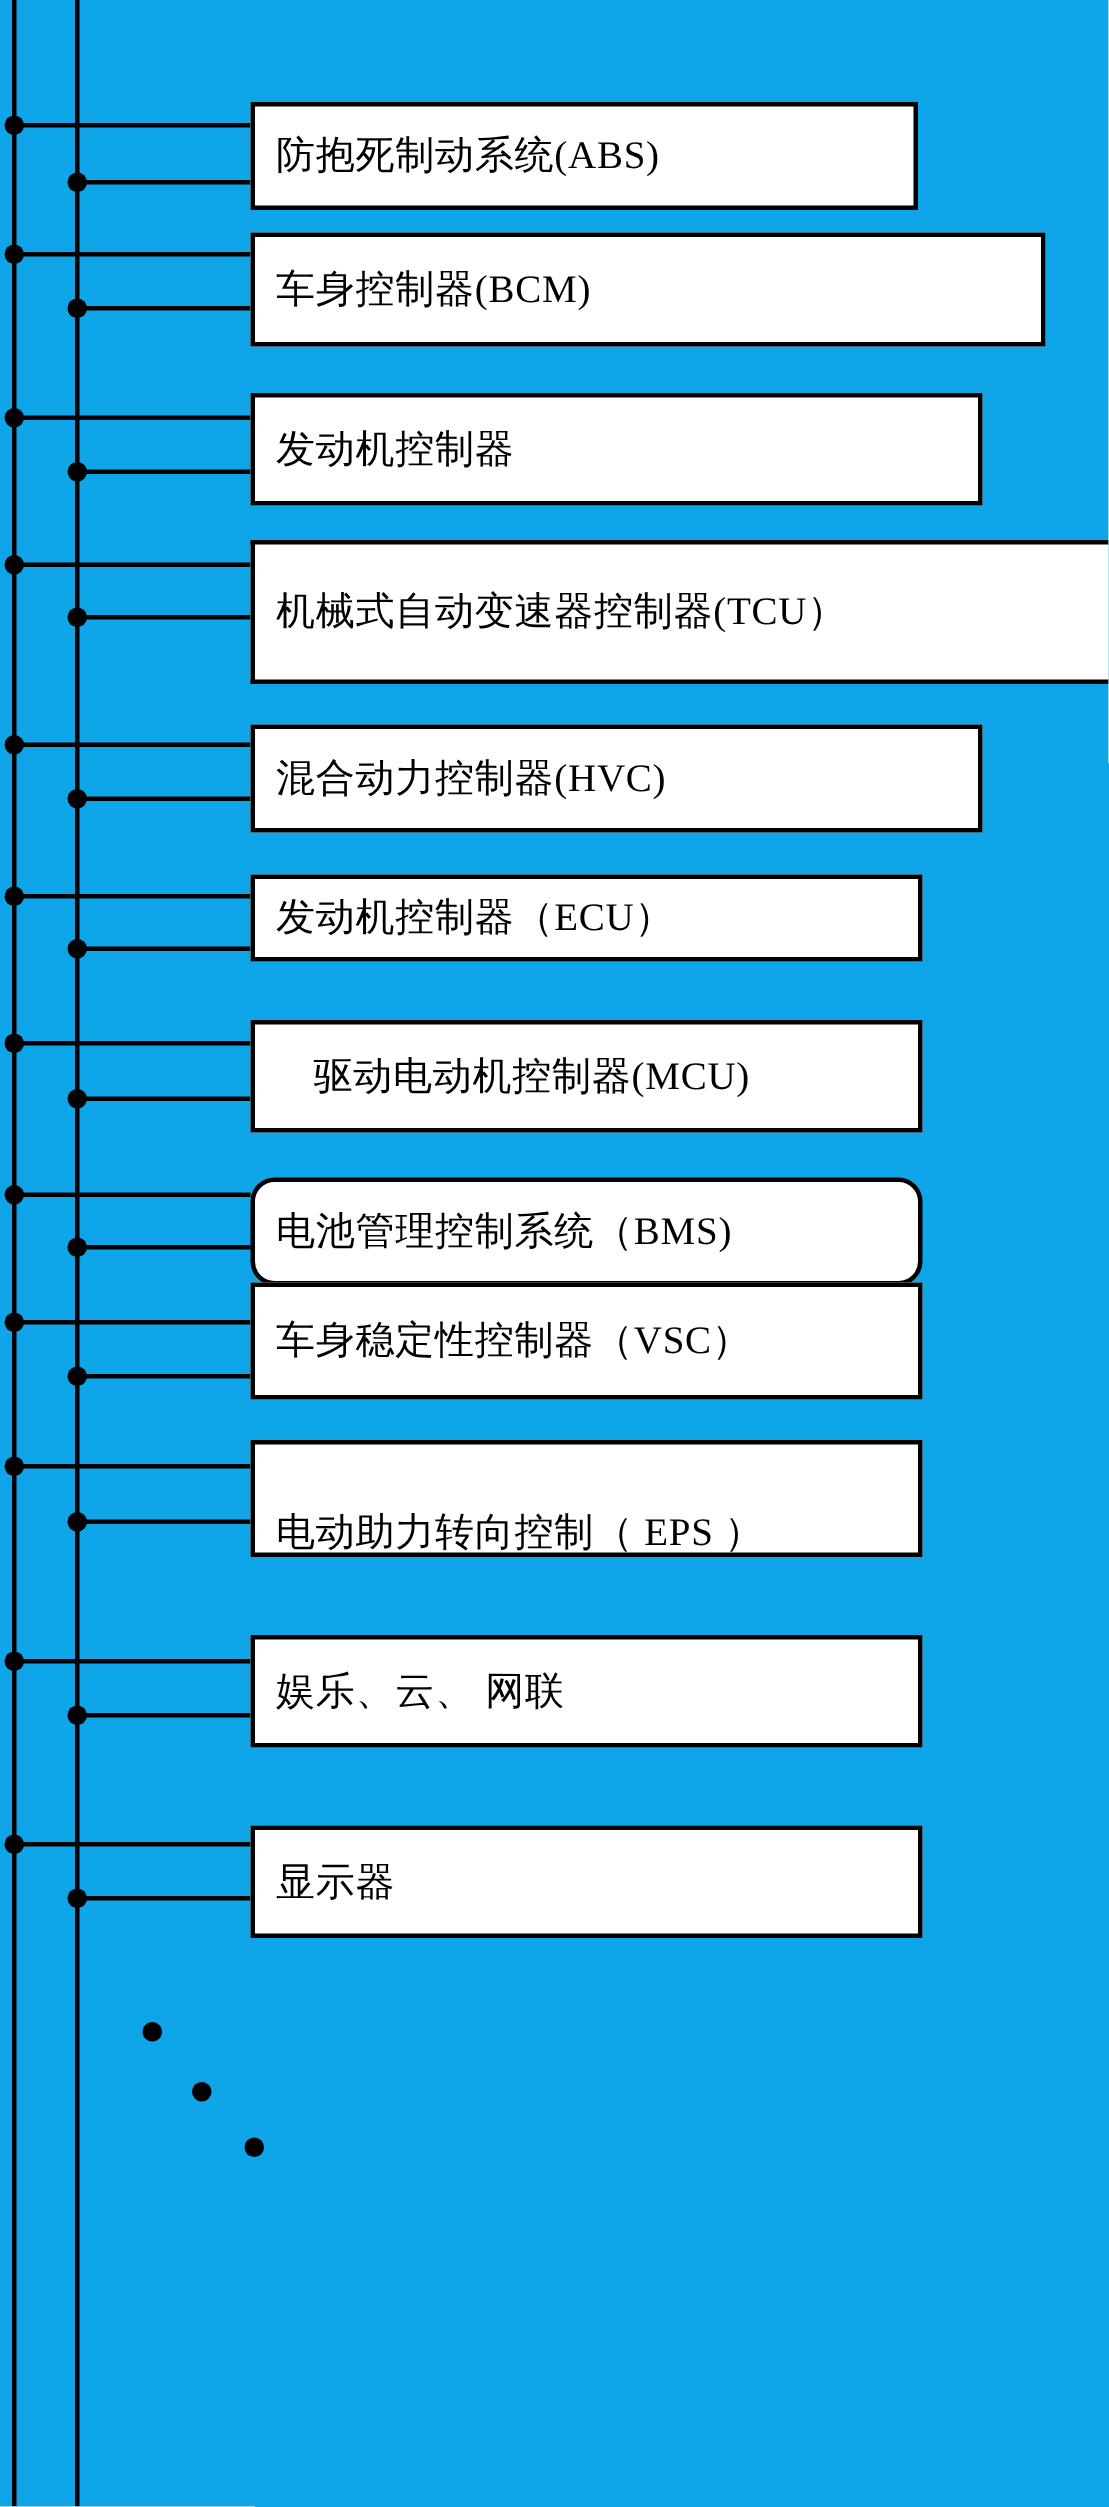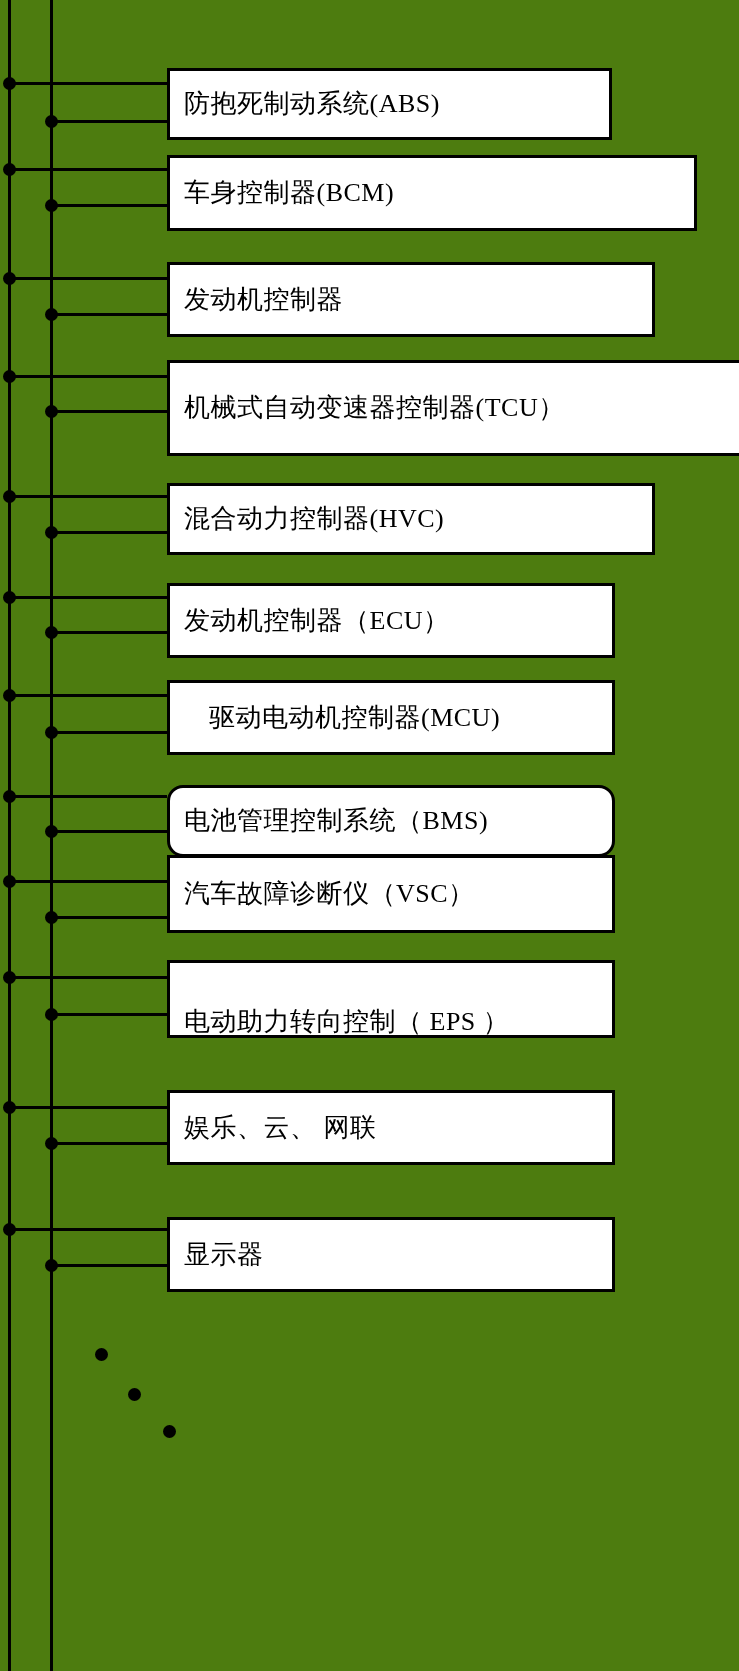--- a/index.html
+++ b/index.html
@@ -61,21 +61,21 @@
     position: absolute;
     width: 13px;
     height: 13px;
     border-radius: 50%;
     background: #000000;
   }
 </style>
 </head>
 <body>
 
-<div id="diagram" style="width: 739px; height: 1671px; background: #4d7c0f;">
+<div id="diagram" style="width: 739px; height: 1671px; background: #0ea5e9;">
 
 <div class="bus-line" style="left: 8px; top: 0px; width: 3px; height: 1671px; background: rgb(0, 0, 0);"></div>
     <div class="bus-line" style="left: 50px; top: 0px; width: 3px; height: 1671px; background: rgb(0, 0, 0);"></div>
     <div class="stub" style="left: 8px; top: 82px; width: 159px; background: rgb(0, 0, 0);"></div>
     <div class="junction" style="left: 3px; top: 77px; background: rgb(0, 0, 0);"></div>
     <div class="stub" style="left: 50px; top: 120px; width: 117px; background: rgb(0, 0, 0);"></div>
     <div class="junction" style="left: 45px; top: 115px; background: rgb(0, 0, 0);"></div>
     <div class="node-box" style="left: 167px; top: 68px; width: 445px; height: 72px; border-color: rgb(0, 0, 0);">
       <span class="node-label">防抱死制动系统(ABS)</span>
     </div>
@@ -104,21 +104,21 @@
     <div class="junction" style="left: 3px; top: 490px; background: rgb(0, 0, 0);"></div>
     <div class="stub" style="left: 50px; top: 531px; width: 117px; background: rgb(0, 0, 0);"></div>
     <div class="junction" style="left: 45px; top: 526px; background: rgb(0, 0, 0);"></div>
     <div class="node-box" style="left: 167px; top: 483px; width: 488px; height: 72px; border-color: rgb(0, 0, 0);">
       <span class="node-label">混合动力控制器(HVC)</span>
     </div>
     <div class="stub" style="left: 8px; top: 596px; width: 159px; background: rgb(0, 0, 0);"></div>
     <div class="junction" style="left: 3px; top: 591px; background: rgb(0, 0, 0);"></div>
     <div class="stub" style="left: 50px; top: 631px; width: 117px; background: rgb(0, 0, 0);"></div>
     <div class="junction" style="left: 45px; top: 626px; background: rgb(0, 0, 0);"></div>
-    <div class="node-box" style="left: 167px; top: 583px; width: 448px; height: 75px; border-color: rgb(0, 0, 0);">
+    <div class="node-box" style="left: 167px; top: 583px; width: 448px; height: 58px; border-color: rgb(0, 0, 0);">
       <span class="node-label">发动机控制器（ECU）</span>
     </div>
     <div class="stub" style="left: 8px; top: 694px; width: 159px; background: rgb(0, 0, 0);"></div>
     <div class="junction" style="left: 3px; top: 689px; background: rgb(0, 0, 0);"></div>
     <div class="stub" style="left: 50px; top: 731px; width: 117px; background: rgb(0, 0, 0);"></div>
     <div class="junction" style="left: 45px; top: 726px; background: rgb(0, 0, 0);"></div>
     <div class="node-box" style="left: 167px; top: 680px; width: 448px; height: 75px; border-color: rgb(0, 0, 0); padding-left: 25px;">
       <span class="node-label">驱动电动机控制器(MCU)</span>
     </div>
     <div class="stub" style="left: 8px; top: 795px; width: 159px; background: rgb(0, 0, 0);"></div>
@@ -126,21 +126,21 @@
     <div class="stub" style="left: 50px; top: 830px; width: 117px; background: rgb(0, 0, 0);"></div>
     <div class="junction" style="left: 45px; top: 825px; background: rgb(0, 0, 0);"></div>
     <div class="node-box" style="left: 167px; top: 785px; width: 448px; height: 72px; border-color: rgb(0, 0, 0); border-radius: 16px;">
       <span class="node-label">电池管理控制系统（BMS)</span>
     </div>
     <div class="stub" style="left: 8px; top: 880px; width: 159px; background: rgb(0, 0, 0);"></div>
     <div class="junction" style="left: 3px; top: 875px; background: rgb(0, 0, 0);"></div>
     <div class="stub" style="left: 50px; top: 916px; width: 117px; background: rgb(0, 0, 0);"></div>
     <div class="junction" style="left: 45px; top: 911px; background: rgb(0, 0, 0);"></div>
     <div class="node-box" style="left: 167px; top: 855px; width: 448px; height: 78px; border-color: rgb(0, 0, 0);">
-      <span class="node-label">汽车故障诊断仪（VSC）</span>
+      <span class="node-label">车身稳定性控制器（VSC）</span>
     </div>
     <div class="stub" style="left: 8px; top: 976px; width: 159px; background: rgb(0, 0, 0);"></div>
     <div class="junction" style="left: 3px; top: 971px; background: rgb(0, 0, 0);"></div>
     <div class="stub" style="left: 50px; top: 1013px; width: 117px; background: rgb(0, 0, 0);"></div>
     <div class="junction" style="left: 45px; top: 1008px; background: rgb(0, 0, 0);"></div>
     <div class="node-box" style="left: 167px; top: 960px; width: 448px; height: 78px; border-color: rgb(0, 0, 0); align-items: flex-end;">
       <span class="node-label">电动助力转向控制（ EPS ）</span>
     </div>
     <div class="stub" style="left: 8px; top: 1106px; width: 159px; background: rgb(0, 0, 0);"></div>
     <div class="junction" style="left: 3px; top: 1101px; background: rgb(0, 0, 0);"></div>

